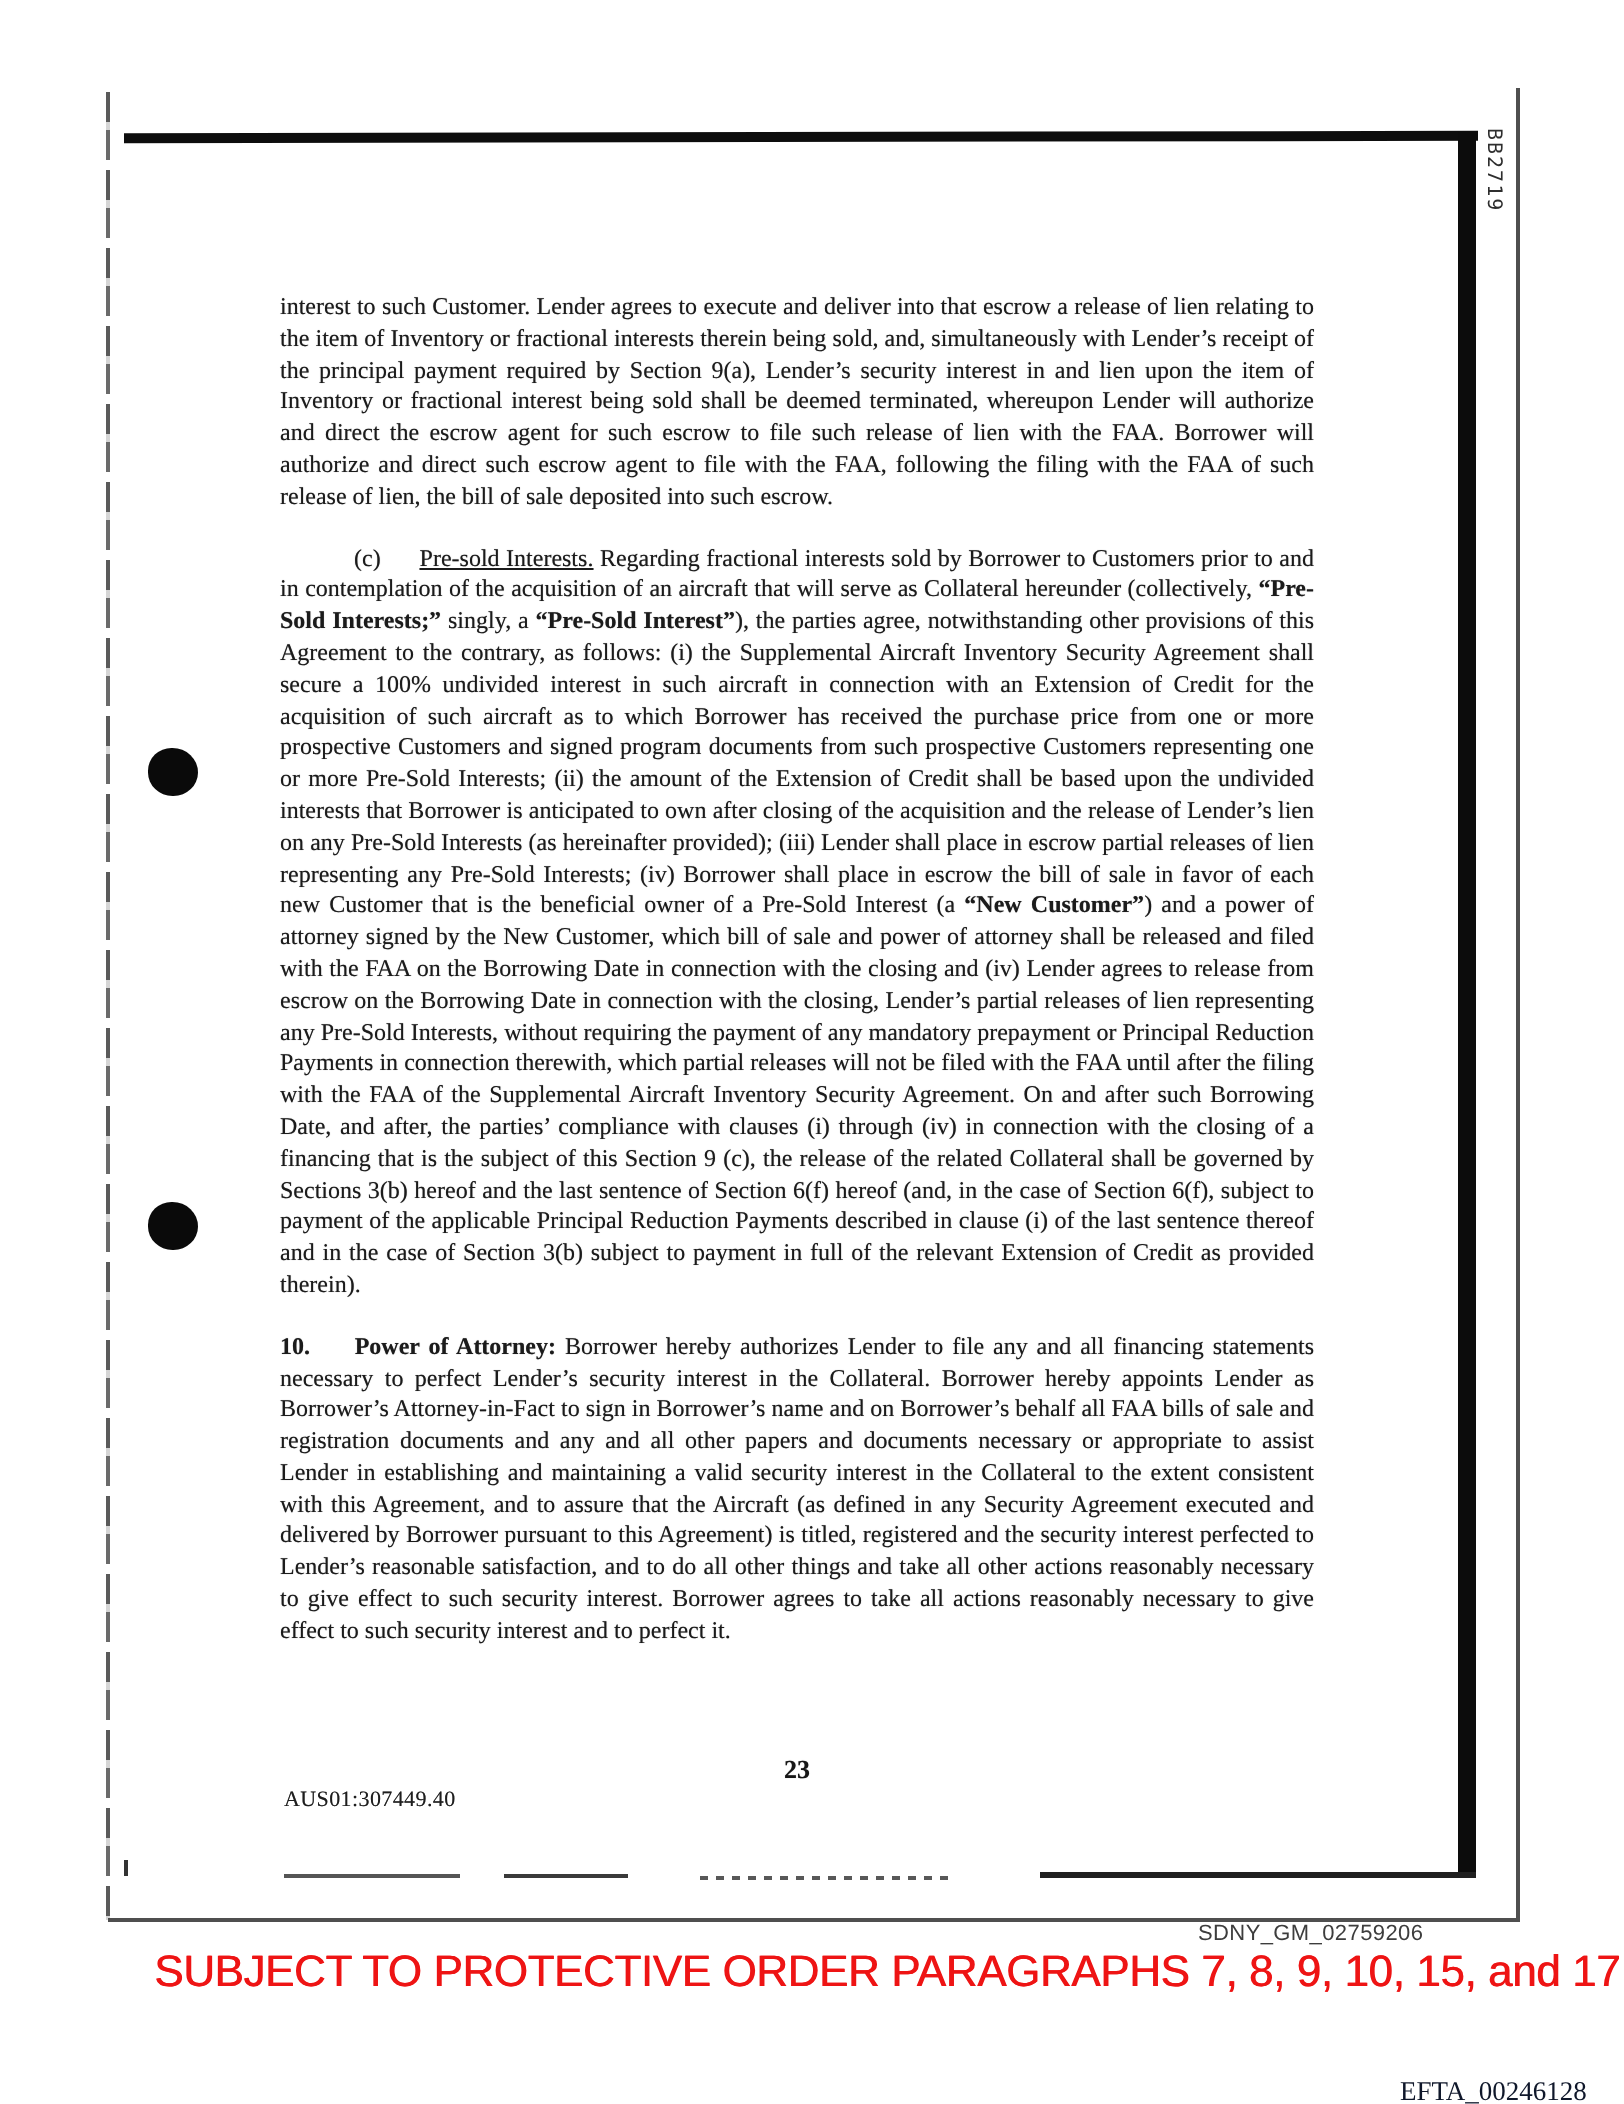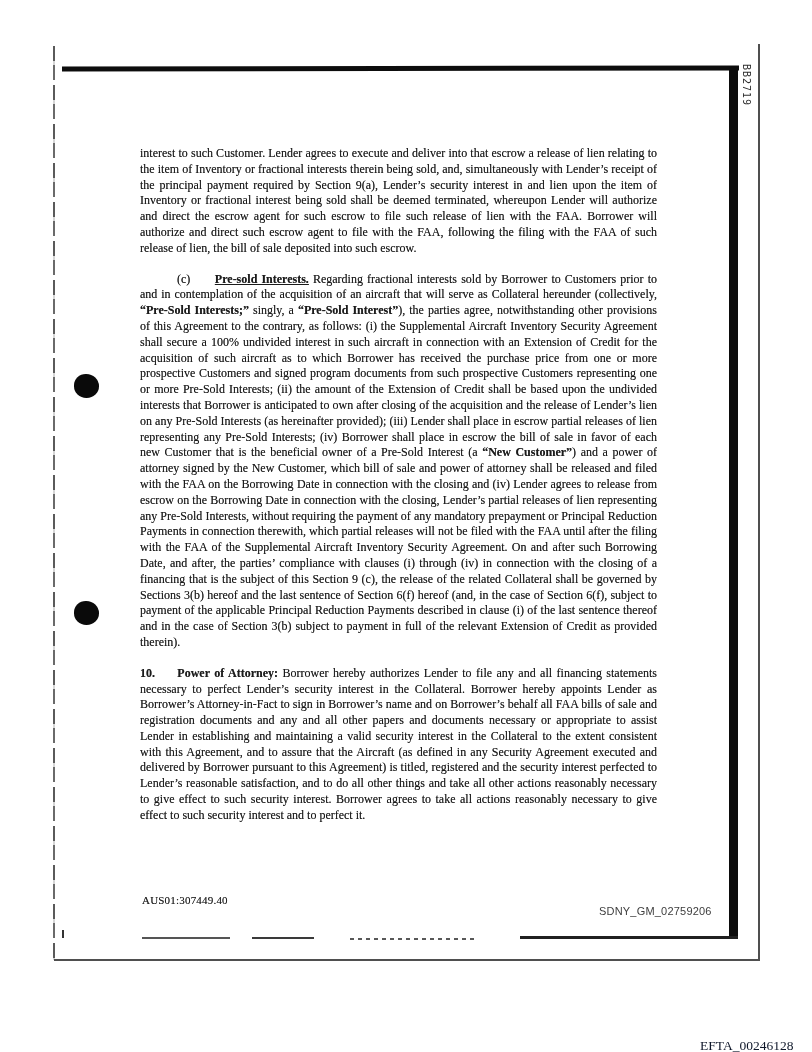--- a/index.html
+++ b/index.html
@@ -47,21 +47,21 @@
   
   .body-text {
     position:absolute; left:140px; top:146px; width:517px;
     color:#1b1b1b; font-size:12px; line-height:15.8px;
     text-align:justify;
     text-shadow:0 0 0.4px rgba(10,10,10,0.55);
   }
   .para { margin-bottom:15px; }
   .para.indent { text-indent:37px; }
   .b { font-weight:bold; }
-  .u { text-decoration:underline;font-weight:bold; }
+  .u { text-decoration:underline; }
 
   .page-number {
     position:absolute; left:140px; top:877px; width:517px;
     text-align:center; font-size:13px; color:#151515; font-weight:bold;
     text-shadow:0 0 0.4px rgba(10,10,10,0.5);
   }
   .doc-ref {
     position:absolute; left:142px; top:894px;
     font-size:11px; letter-spacing:0.2px; color:#1e1e1e;
     text-shadow:0 0 0.3px rgba(10,10,10,0.5);
@@ -71,21 +71,21 @@
   .edge-seg { position:absolute; background:#3a3a3a; }
   .seg-tick { left:62px; top:930px; width:2px; height:8px; background:#333; }
   .seg-1 { left:142px; top:937px; width:88px; height:1.5px; background:#555; }
   .seg-2 { left:252px; top:937px; width:62px; height:2px; background:#3a3a3a; }
   .seg-3 { left:350px; top:938px; width:128px; height:1.5px;
            background:repeating-linear-gradient(90deg,#585858 0 4px,transparent 4px 8px); }
   .seg-4 { left:520px; top:936px; width:218px; height:2.5px; background:#202020; }
 
   
   .bates-sdny {
-    position:absolute; left:599px; top:905px;
+    position:absolute; left:599px; top:961px;
     font-family:"Liberation Sans", sans-serif;
     font-size:11px; letter-spacing:0.2px; color:#3d3d3d;
   }
   .stamp-red {
     position:absolute; left:77px; top:973px; width:680px;
     font-family:"Liberation Sans", sans-serif;
     font-size:22px; line-height:26px; letter-spacing:-0.2px;
     white-space:nowrap;
     text-shadow:0.35px 0 currentColor;
   }
@@ -108,24 +108,26 @@
   <div class="fax-id">BB2719</div>
 
   <div class="punch-hole hole-1"></div>
   <div class="punch-hole hole-2"></div>
 
   <div class="body-text" id="paragraphs">
       <p class="para"><span>interest to such Customer.  Lender agrees to execute and deliver into that escrow a release of lien relating to the item of Inventory or fractional interests therein being sold, and, simultaneously with Lender’s receipt of the principal payment required by Section 9(a), Lender’s security interest in and lien upon the item of Inventory or fractional interest being sold shall be deemed terminated, whereupon Lender will authorize and direct the escrow agent for such escrow to file such release of lien with the FAA.  Borrower will authorize and direct such escrow agent to file with the FAA, following the filing with the FAA of such release of lien, the bill of sale deposited into such escrow.</span></p>
       <p class="para indent"><span>(c)&nbsp;&nbsp;&nbsp;&nbsp;&nbsp;&nbsp;</span><span class="u">Pre-sold Interests.</span><span>  Regarding fractional interests sold by Borrower to Customers prior to and in contemplation of the acquisition of an aircraft that will serve as Collateral hereunder (collectively, </span><span class="b">“Pre-Sold Interests;”</span><span> singly, a </span><span class="b">“Pre-Sold Interest”</span><span>), the parties agree, notwithstanding other provisions of this Agreement to the contrary, as follows: (i) the Supplemental Aircraft Inventory Security Agreement shall secure a 100% undivided interest in such aircraft in connection with an Extension of Credit for the acquisition of such aircraft as to which Borrower has received the purchase price from one or more prospective Customers and signed program documents from such prospective Customers representing one or more Pre-Sold Interests; (ii) the amount of the Extension of Credit shall be based upon the undivided interests that Borrower is anticipated to own after closing of the acquisition and the release of Lender’s lien on any Pre-Sold Interests (as hereinafter provided); (iii) Lender shall place in escrow partial releases of lien representing any Pre-Sold Interests; (iv) Borrower shall place in escrow the bill of sale in favor of each new Customer that is the beneficial owner of a Pre-Sold Interest (a </span><span class="b">“New Customer”</span><span>) and a power of attorney signed by the New Customer, which bill of sale and power of attorney shall be released and filed with the FAA on the Borrowing Date in connection with the closing and (iv) Lender agrees to release from escrow on the Borrowing Date in connection with the closing, Lender’s partial releases of lien representing any Pre-Sold Interests, without requiring the payment of any mandatory prepayment or Principal Reduction Payments in connection therewith, which partial releases will not be filed with the FAA until after the filing with the FAA of the Supplemental Aircraft Inventory Security Agreement.  On and after such Borrowing Date, and after, the parties’ compliance with clauses (i) through (iv) in connection with the closing of a financing that is the subject of this Section 9 (c), the release of the related Collateral shall be governed by Sections 3(b) hereof and the last sentence of Section 6(f) hereof (and, in the case of Section 6(f), subject to payment of the applicable Principal Reduction Payments described in clause (i) of the last sentence thereof and in the case of Section 3(b) subject to payment in full of the relevant Extension of Credit as provided therein).</span></p>
       <p class="para"><span class="b">10.</span><span>&nbsp;&nbsp;&nbsp;&nbsp;&nbsp;</span><span class="b">Power of Attorney:</span><span>  Borrower hereby authorizes Lender to file any and all financing statements necessary to perfect Lender’s security interest in the Collateral.  Borrower hereby appoints Lender as Borrower’s Attorney-in-Fact to sign in Borrower’s name and on Borrower’s behalf all FAA bills of sale and registration documents and any and all other papers and documents necessary or appropriate to assist Lender in establishing and maintaining a valid security interest in the Collateral to the extent consistent with this Agreement, and to assure that the Aircraft (as defined in any Security Agreement executed and delivered by Borrower pursuant to this Agreement) is titled, registered and the security interest perfected to Lender’s reasonable satisfaction, and to do all other things and take all other actions reasonably necessary to give effect to such security interest.  Borrower agrees to take all actions reasonably necessary to give effect to such security interest and to perfect it.</span></p>
     </div>
+  <div class="page-number">23</div>
   <div class="doc-ref">AUS01:307449.40</div>
 
   <div class="edge-seg seg-tick"></div>
   <div class="edge-seg seg-1"></div>
   <div class="edge-seg seg-2"></div>
   <div class="edge-seg seg-3"></div>
   <div class="edge-seg seg-4"></div>
 
   <div class="bates-sdny">SDNY_GM_02759206</div>
+  <div class="stamp-red" style="color: rgb(238, 20, 20);">SUBJECT TO PROTECTIVE ORDER PARAGRAPHS 7, 8, 9, 10, 15, and 17</div>
   <div class="bates-efta">EFTA_00246128</div>
 
 </div>
 
 </body></html>

